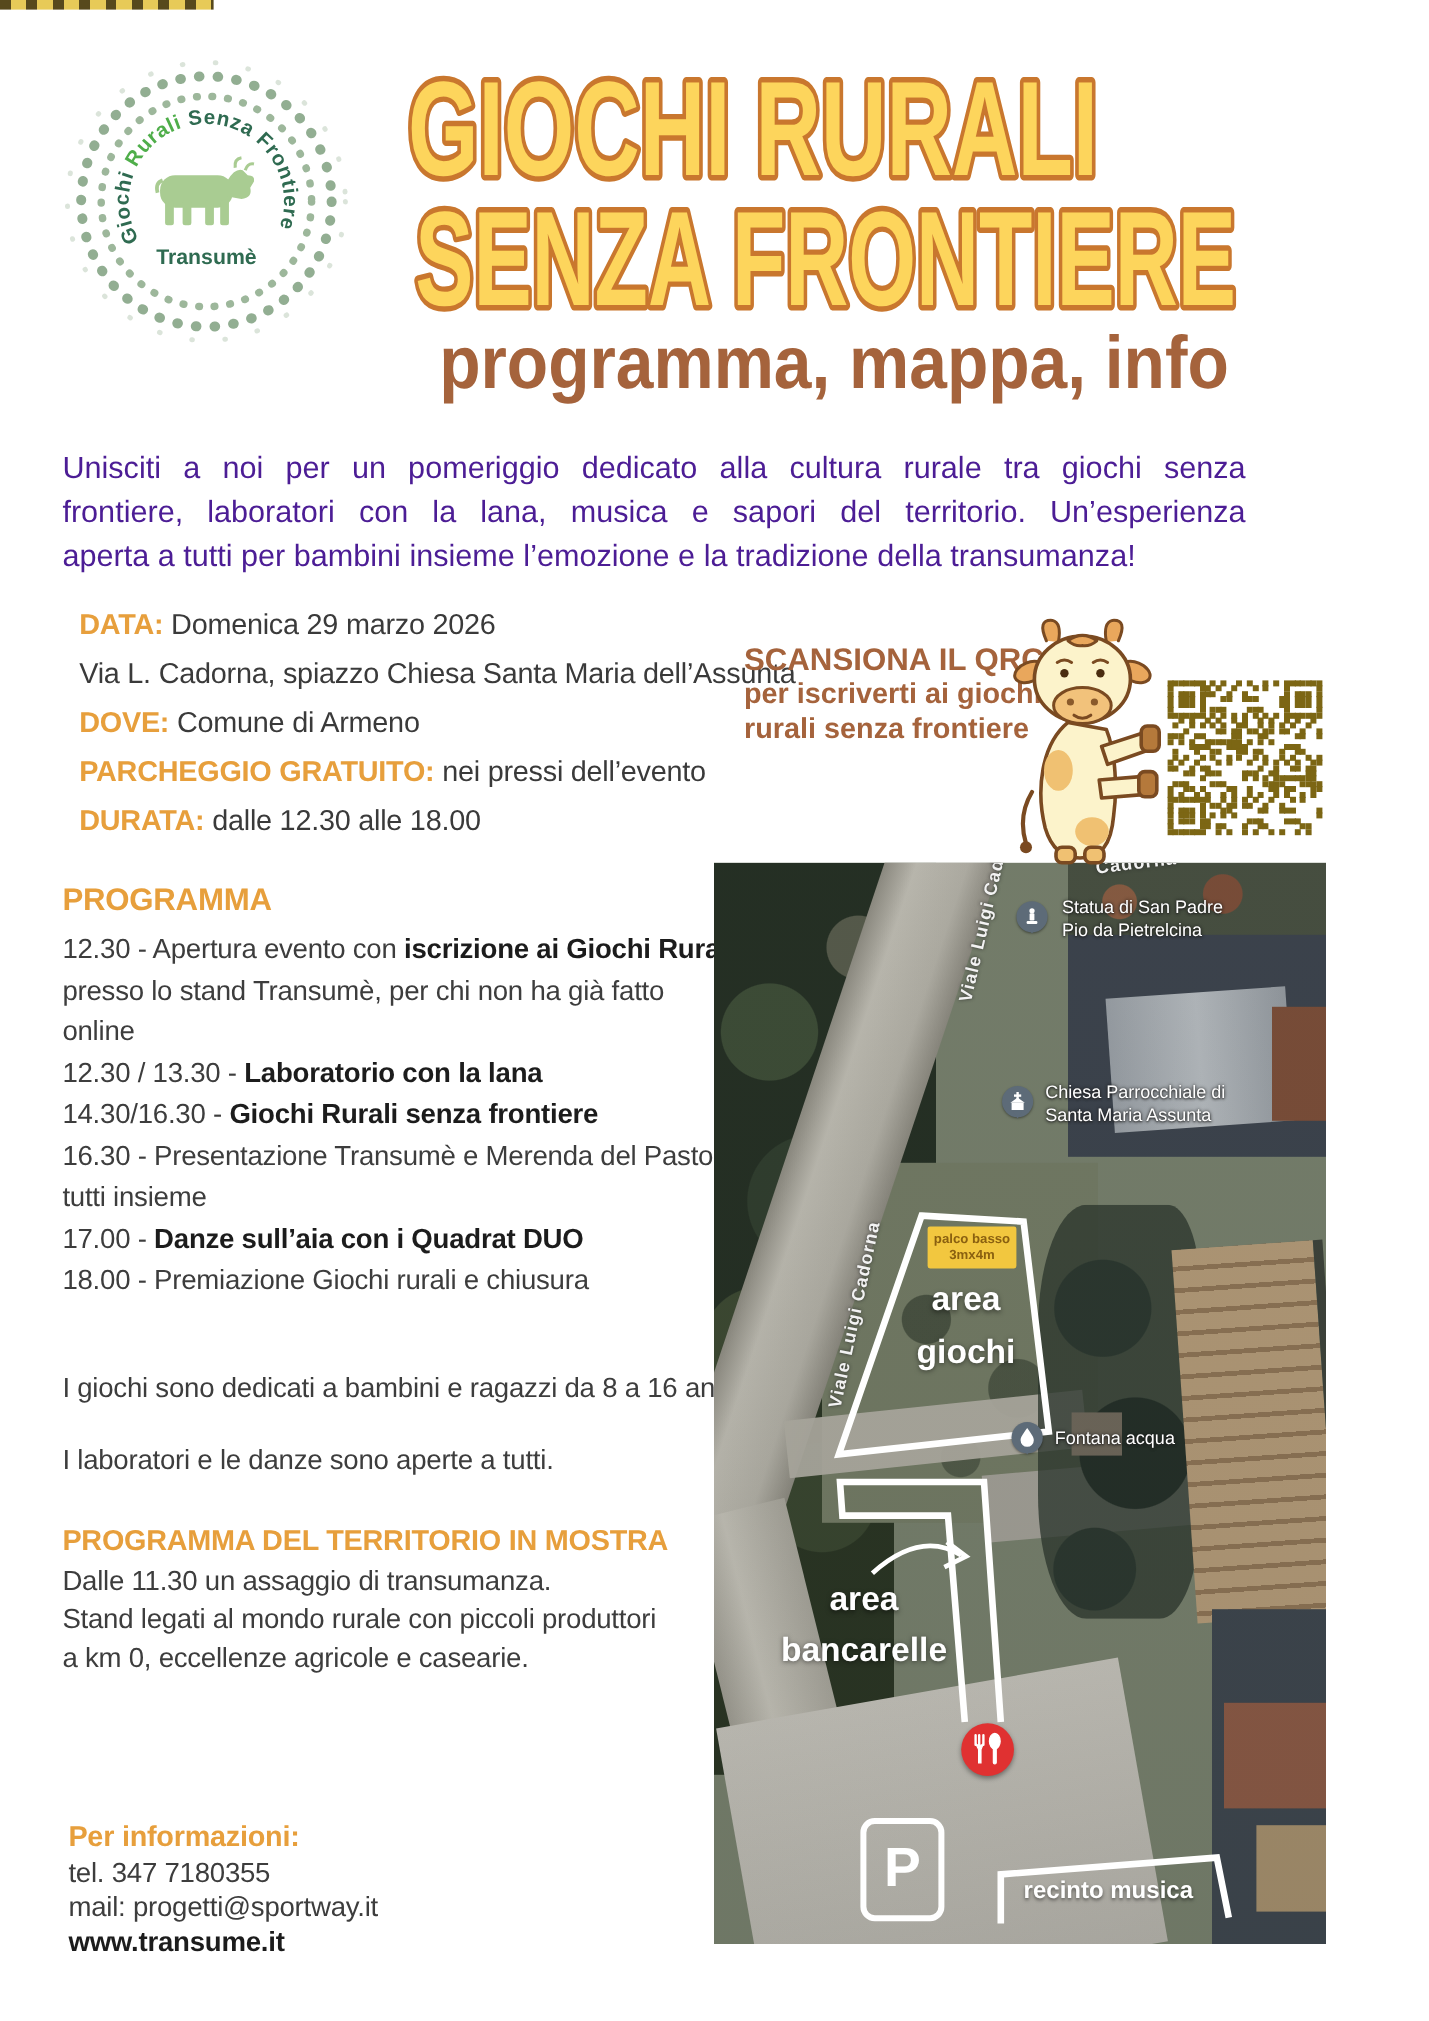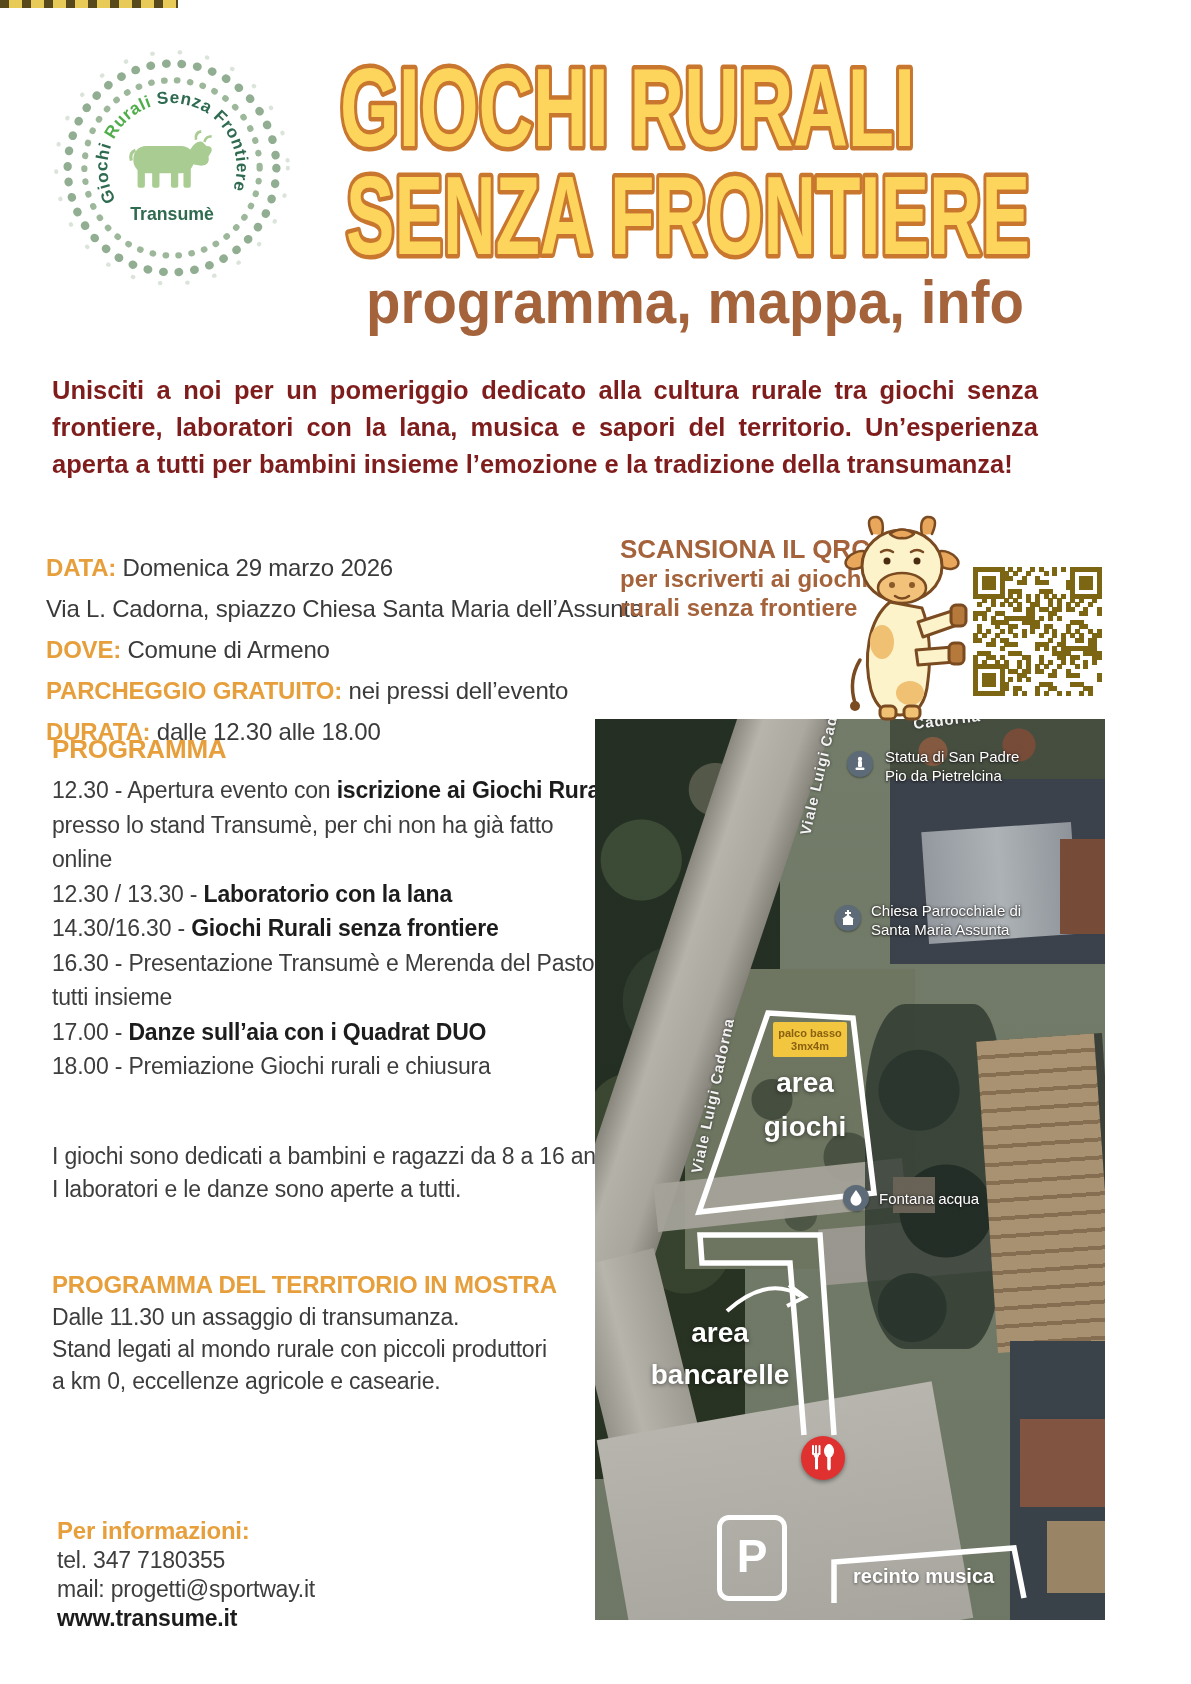--- a/index.html
+++ b/index.html
@@ -2,21 +2,21 @@
 <html><head>
 <meta charset="utf-8">
 <style>
   html,body{margin:0;padding:0;background:#ffffff;}
   #page{position:relative;width:1191px;height:1684px;background:#ffffff;overflow:hidden;
         font-family:"Liberation Sans",sans-serif;}
   .abs{position:absolute;}
   .body-txt{color:#3D3D3D;font-size:23px;letter-spacing:-0.2px;line-height:34.5px;white-space:nowrap;}
   .body-txt b{color:#1C1C1C;}
   .sec-head{font-size:24px;font-weight:bold;color:#E79F3C;white-space:nowrap;letter-spacing:-0.2px;}
-  .intro{font-size:25.5px;font-weight:bold;color:#7f1d1d;line-height:37px;}
+  .intro{font-size:25.5px;font-weight:normal;color:#4c1d95;line-height:37px;}
   .intro .jl{text-align:justify;text-align-last:justify;}
   .intro .ll{text-align:left;}
   .detail-row{font-size:24px;line-height:41px;white-space:nowrap;color:#3A3A3A;letter-spacing:-0.2px;}
   .detail-row .lab{color:#E79F3C;font-weight:bold;}
   
   .strip{left:0;top:0;width:178px;height:8px;
     background:repeating-linear-gradient(90deg,#57491c 0 9px,#e7ca58 9px 22px);}
   
   .scan-line{color:#A5633C;font-weight:bold;white-space:nowrap;}
   #qr-box{left:973px;top:567px;width:128px;height:128px;background:#fff;}
@@ -81,21 +81,21 @@
       <text x="366" y="283" font-size="62" textLength="658" lengthAdjust="spacingAndGlyphs" fill="#A5633C">programma, mappa, info</text>
     </g>
   </svg>
 
   <div class="abs intro" style="left:52px;top:372px;width:986px;">
     <div class="jl">Unisciti a noi per un pomeriggio dedicato alla cultura rurale tra giochi senza</div>
     <div class="jl">frontiere, laboratori con la lana, musica e sapori del territorio. Un’esperienza</div>
     <div class="ll">aperta a tutti per bambini insieme l’emozione e la tradizione della transumanza!</div>
   </div>
 
-  <div class="abs" style="left:46px;top:500px;margin-top:47px;">
+  <div class="abs" style="left:66px;top:500px;">
     <div class="detail-row">
       <span class="lab">DATA:</span>
       <span>Domenica 29 marzo 2026</span>
     </div>
     <div class="detail-row">
       <span>Via L. Cadorna, spiazzo Chiesa Santa Maria dell’Assunta</span>
     </div>
     <div class="detail-row">
       <span class="lab">DOVE:</span>
       <span>Comune di Armeno</span>
@@ -524,21 +524,21 @@
     <div class="body-txt"><span>12.30 / 13.30 - </span><b>Laboratorio con la lana</b></div>
     <div class="body-txt"><span>14.30/16.30 - </span><b>Giochi Rurali senza frontiere</b></div>
     <div class="body-txt"><span>16.30 - Presentazione Transumè e Merenda del Pastore</span></div>
     <div class="body-txt"><span>tutti insieme</span></div>
     <div class="body-txt"><span>17.00 - </span><b>Danze sull’aia con i Quadrat DUO</b></div>
     <div class="body-txt"><span>18.00 -  Premiazione Giochi rurali e chiusura</span></div>
   </div>
 
   <div class="abs" style="left:52px;top:1140px;">
     <div class="body-txt" style="line-height:33px;">I giochi sono dedicati a bambini e ragazzi da 8 a 16 anni.</div>
-    <div class="body-txt" style="line-height:33px;">I laboratori e le danze sono aperte a tutti.</div>
+    <div class="body-txt" style="line-height:33px;margin-top:27px;">I laboratori e le danze sono aperte a tutti.</div>
   </div>
 
   <div class="abs" style="left:52px;top:1268px;">
     <div class="sec-head" style="line-height:33px;">PROGRAMMA DEL TERRITORIO IN MOSTRA</div>
     <div class="body-txt" style="line-height:32px;">Dalle 11.30 un assaggio di transumanza.</div>
     <div class="body-txt" style="line-height:32px;">Stand legati al mondo rurale con piccoli produttori</div>
     <div class="body-txt" style="line-height:32px;">a km 0, eccellenze agricole e casearie.</div>
   </div>
 
 

